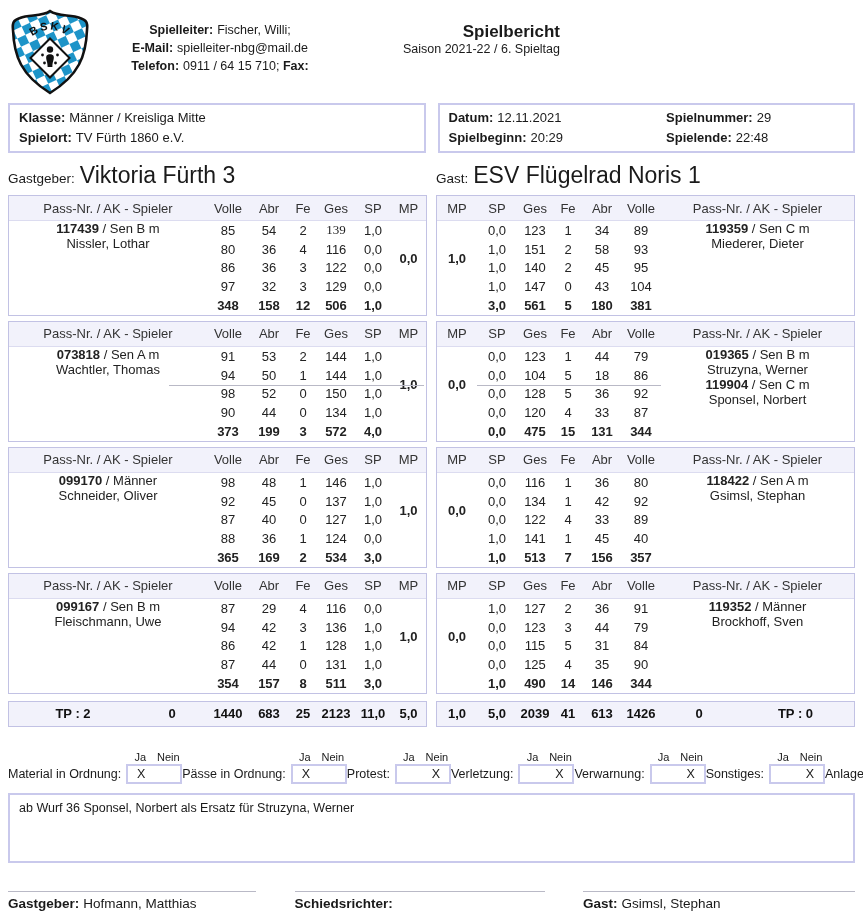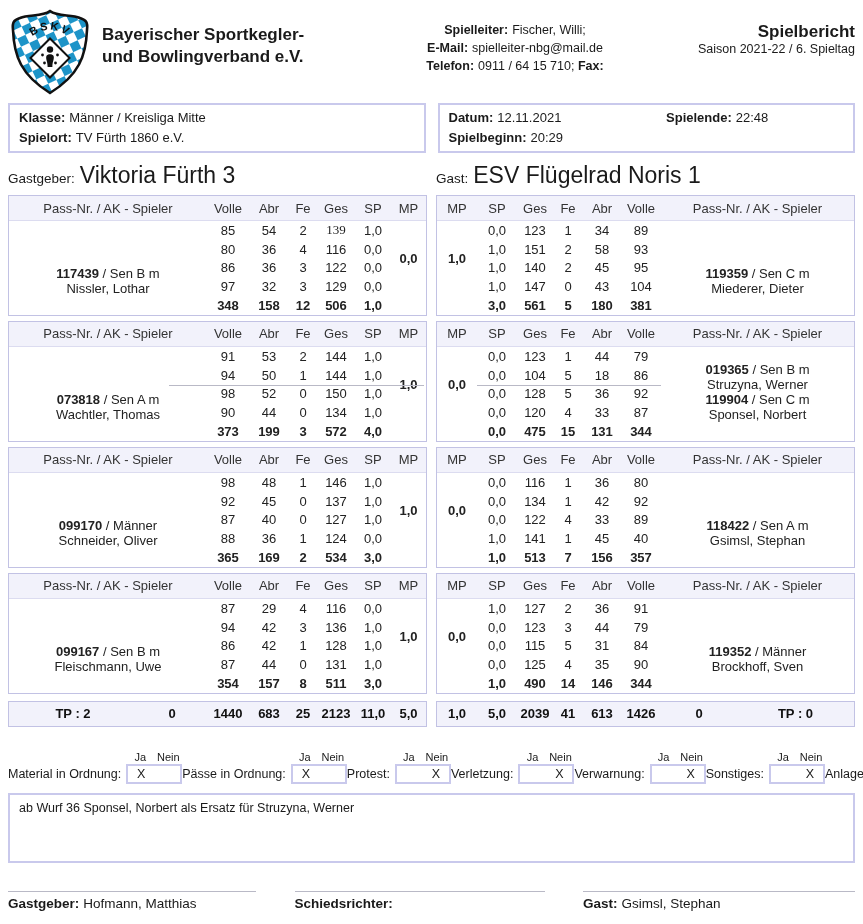--- a/index.html
+++ b/index.html
@@ -31,21 +31,21 @@
   .team-name{font-size:23px;margin-left:5px;}
 
   
   .pair-row{display:flex;gap:9px;margin-bottom:5px;}
   .tablebox{width:419px;border:1px solid #c2c2e4;box-sizing:border-box;background:#fff;}
   .thead{display:grid;background:#f2f2fb;border-bottom:1px solid #dcdcf0;height:24px;align-items:center;font-size:13px;color:#333;}
   .home .thead,.home .tbody{grid-template-columns:198px 42px 40px 28px 38px 36px 35px;}
   .guest .thead,.guest .tbody{grid-template-columns:40px 40px 36px 30px 38px 40px 193px;}
   .tbody{display:grid;grid-template-rows:repeat(5,18.8px);position:relative;font-size:13px;color:#222;}
   .c{display:flex;align-items:center;justify-content:center;white-space:nowrap;}
-  .playercell{flex-direction:column;line-height:15px;text-align:center;justify-content:flex-end;}
+  .playercell{flex-direction:column;line-height:15px;text-align:center;justify-content:flex-start;}
   .mpcell{font-weight:bold;}
   .totcell{font-weight:bold;}
   .sep{position:absolute;height:1px;background:#b9b9c6;}
 
   
   .totals-row{display:flex;gap:9px;margin-top:7px;}
   .totalbox{width:419px;height:26px;border:1px solid #c2c2e4;background:#f2f2fb;box-sizing:border-box;display:grid;align-items:center;font-weight:bold;font-size:13px;color:#111;}
   .totalbox.home{grid-template-columns:128px 70px 42px 40px 28px 38px 36px 35px;}
   .totalbox.guest{grid-template-columns:40px 40px 36px 30px 38px 40px 76px 117px;}
 
@@ -89,24 +89,20 @@
         <textPath href="#arcpath" startOffset="50%" text-anchor="middle">BSKV</textPath>
       </text>
       <rect x="28.2" y="36.2" width="27.6" height="27.6" transform="rotate(45 42 50)" fill="#fff" stroke="#111" stroke-width="2"></rect>
       <circle cx="42" cy="41.5" r="3.2" fill="#111"></circle>
       <path d="M39.6,59 c0.2,-5 -2.2,-8 -1.2,-11 0.9,-2.4 6.3,-2.4 7.2,0 1,3 -1.4,6 -1.2,11 z" fill="#111"></path>
       <circle cx="34.5" cy="47" r="1.4" fill="#111"></circle>
       <circle cx="49.5" cy="47" r="1.4" fill="#111"></circle>
       <circle cx="36.5" cy="55" r="1.4" fill="#111"></circle>
       <circle cx="47.5" cy="55" r="1.4" fill="#111"></circle>
     </svg>
-    <div class="org">
-      <div>Bayerischer Sportkegler-</div>
-      <div>und Bowlingverband e.V.</div>
-    </div>
     <div class="contact">
       <div><span class="lbl">Spielleiter:</span><span>Fischer, Willi;</span></div>
       <div><span class="lbl">E-Mail:</span><span>spielleiter-nbg@mail.de</span></div>
       <div><span class="lbl">Telefon:</span><span>0911 / 64 15 710;</span> <span class="b">Fax:</span></div>
     </div>
     <div class="titleblock">
       <div class="title">Spielbericht</div>
       <div class="subtitle">Saison 2021-22 / 6. Spieltag</div>
     </div>
   </div>
@@ -116,20 +112,21 @@
       <div><span class="lbl">Klasse:</span><span>Männer / Kreisliga Mitte</span></div>
       <div><span class="lbl">Spielort:</span><span>TV Fürth 1860 e.V.</span></div>
     </div>
     <div class="info-box">
       <div class="cols">
         <div class="col1">
           <div><span class="lbl">Datum:</span><span>12.11.2021</span></div>
           <div><span class="lbl">Spielbeginn:</span><span>20:29</span></div>
         </div>
         <div class="col2">
+          <div><span class="lbl">Spielnummer:</span><span>29</span></div>
           <div><span class="lbl">Spielende:</span><span>22:48</span></div>
         </div>
       </div>
     </div>
   </div>
 
   <div class="team-row">
     <div class="team">
       <span class="team-label">Gastgeber:</span>
       <span class="team-name">Viktoria Fürth 3</span>

